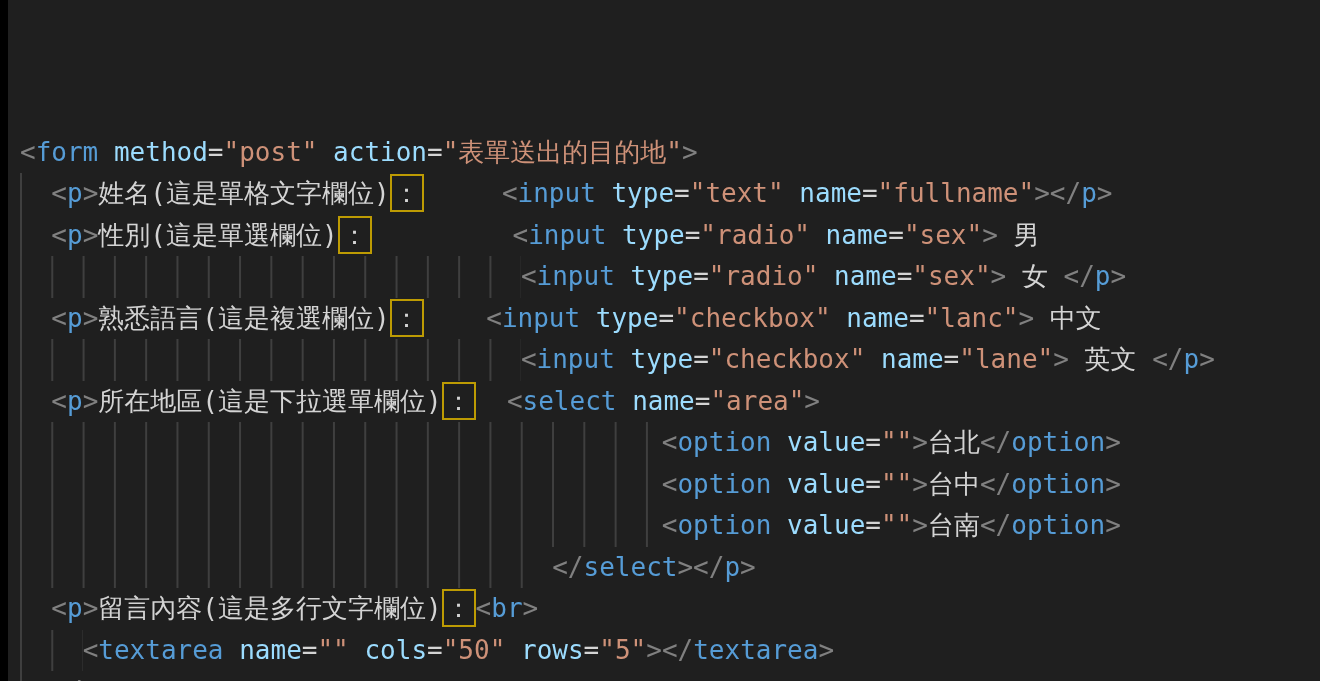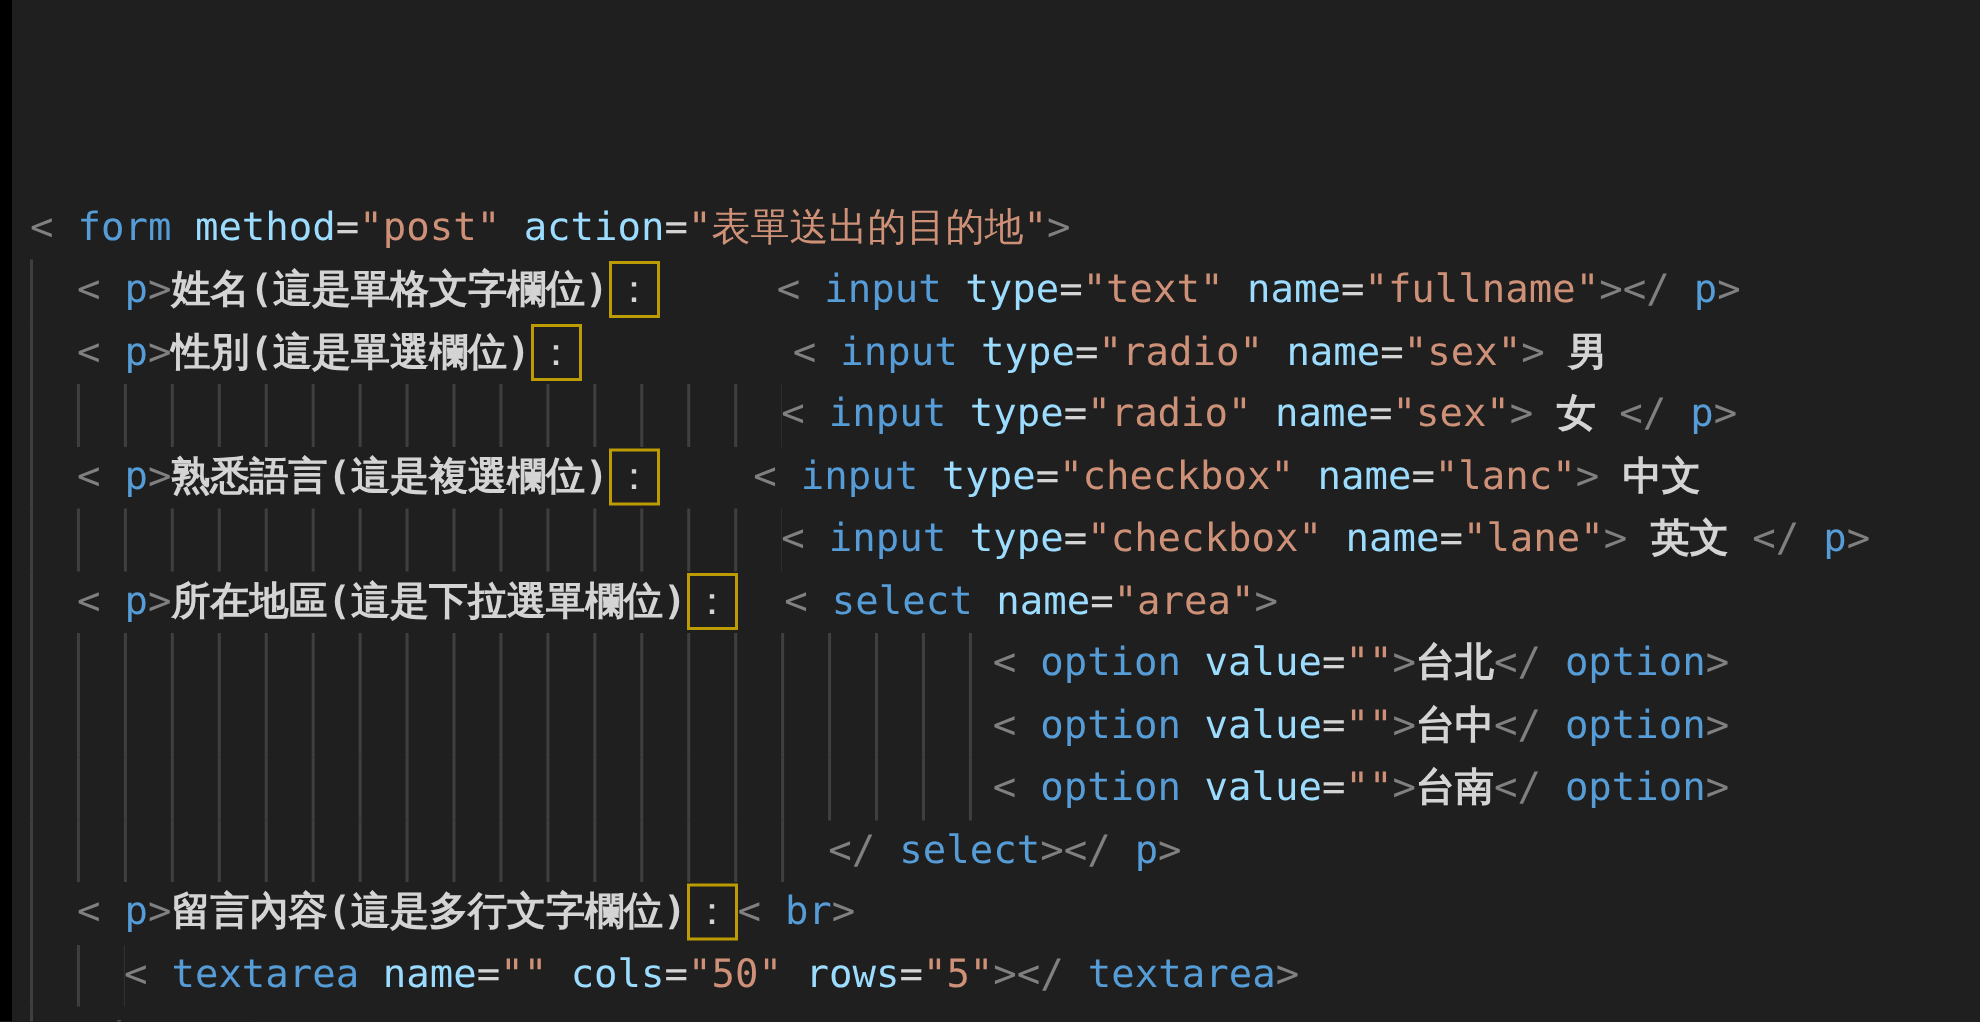--- a/index.html
+++ b/index.html
@@ -21,25 +21,25 @@
     background:var(--edge,#000);
   }
   .line{height:41.5px;}
   .pad{
     display:inline-block;
     background-image:linear-gradient(to right, var(--indent_guide,#3f3f3f) 0 2px, transparent 2px 100%);
     background-size:2ch 100%;
     background-repeat:repeat-x;
   }
   .tk-p{color:var(--punctuation,#808080);}
-  .tk-t{color:var(--tag,#569cd6);margin-left:16px;}
+  .tk-t{color:var(--tag,#569cd6);}
   .tk-a{color:var(--attribute,#9cdcfe);}
   .tk-o{color:var(--operator,#d4d4d4);}
   .tk-s{color:var(--string,#ce9178);}
-  .tk-x{color:var(--text,#d4d4d4);font-weight:bold;}
+  .tk-x{color:var(--text,#d4d4d4);}
   .tk-b{
     color:var(--text,#d4d4d4);
     outline:2px solid var(--unicode_box,#bd9b03);
     outline-offset:2px;
     margin:0 4px;
   }
 </style>
 </head>
 <body>
 

